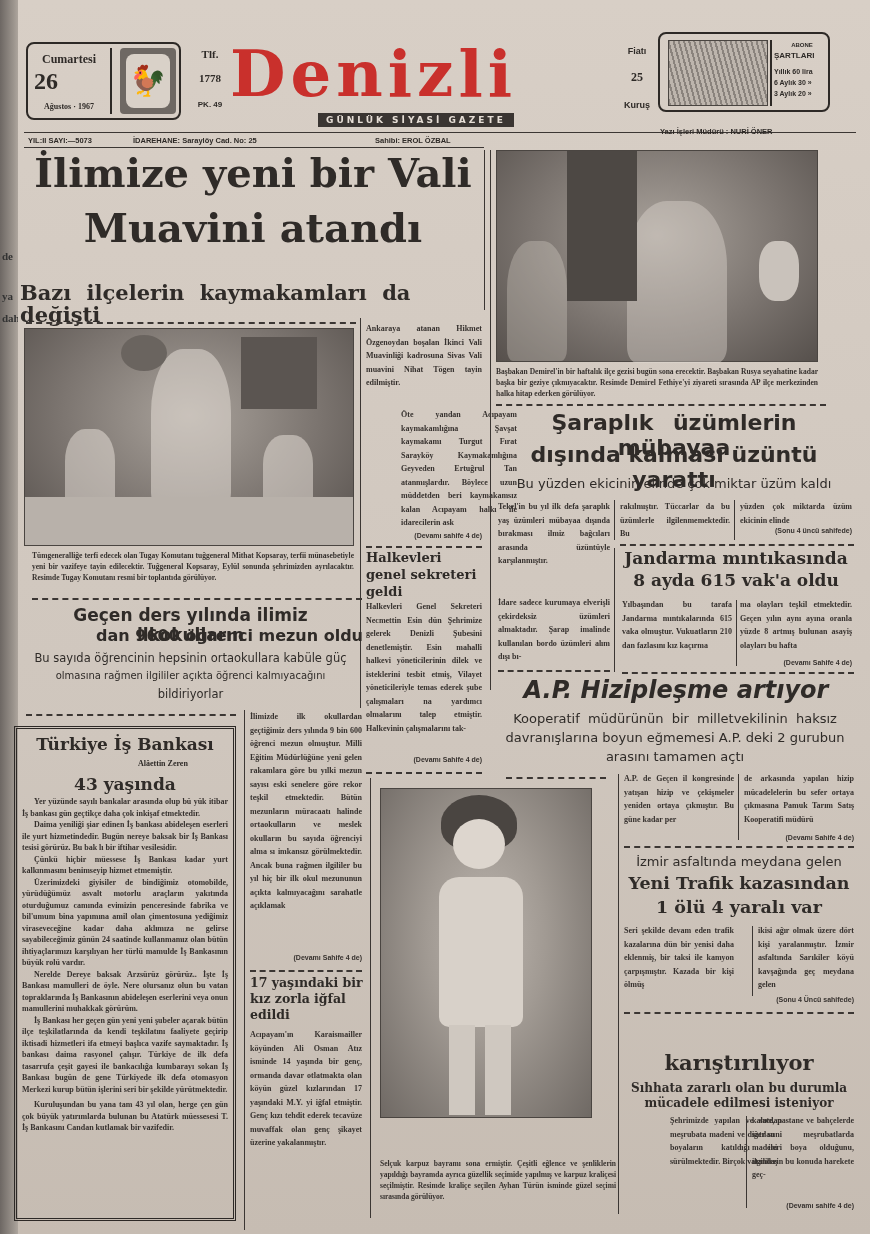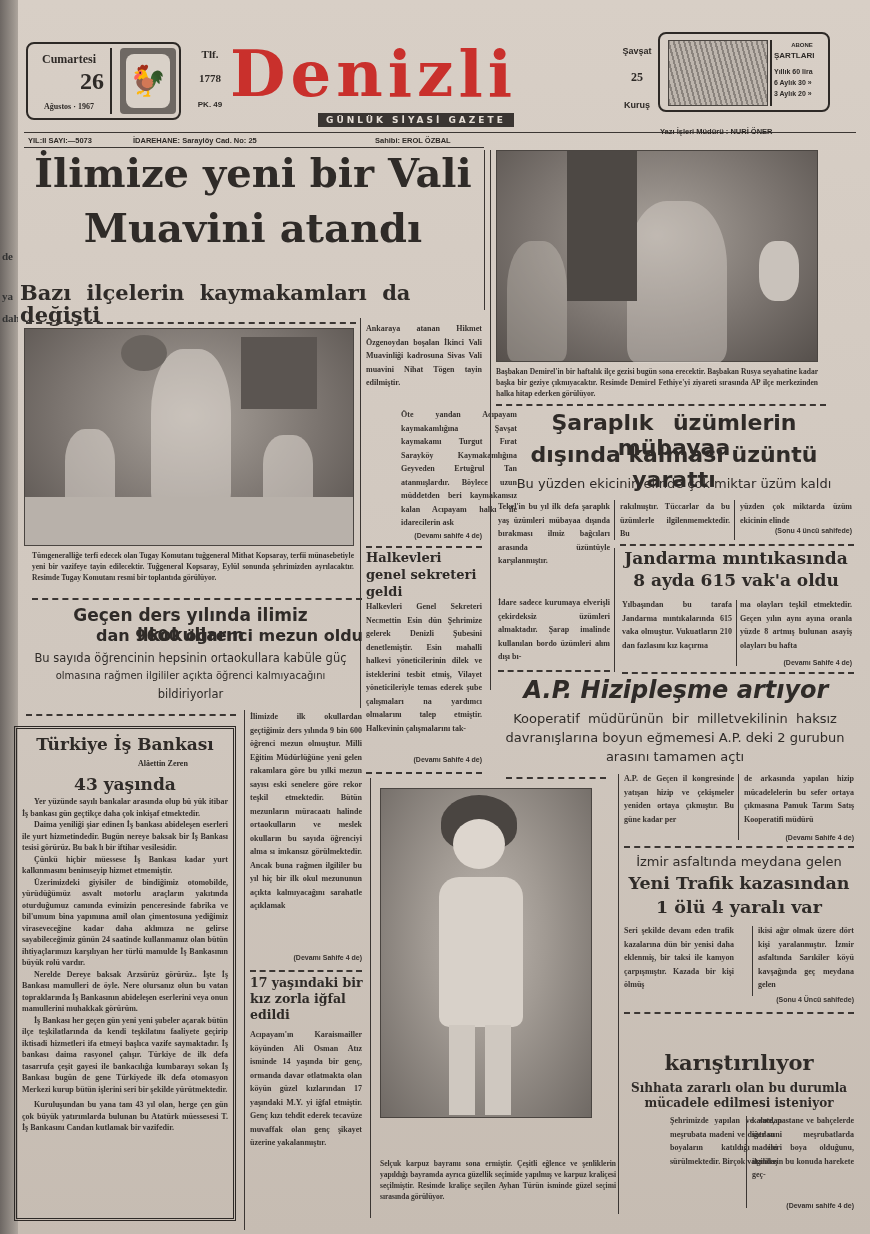--- a/index.html
+++ b/index.html
@@ -61,36 +61,36 @@
 <div class="spine">
   <span class="spine-text" style="top:250px">de</span>
   <span class="spine-text" style="top:290px">ya</span>
   <span class="spine-text" style="top:312px">dah</span>
 </div>
 
 <div class="page">
 
   <div class="abs datebox" style="left:8px; top:42px; width:155px; height:78px;">
     <div class="abs" style="left:6px; top:8px; width:70px; text-align:center; font:bold 12px 'Liberation Serif',serif;">Cumartesi</div>
-    <div class="abs" style="left:6px; top:24px; width:70px; text-align:right; font:bold 24px 'Liberation Serif',serif;">26</div>
+    <div class="abs" style="left:6px; top:24px; width:70px; text-align:left; font:bold 24px 'Liberation Serif',serif;">26</div>
     <div class="abs" style="left:4px; top:58px; width:74px; text-align:center; font:bold 8px 'Liberation Serif',serif;">Ağustos · 1967</div>
     <div class="abs" style="left:82px; top:4px; width:1.5px; height:66px; background:#2d2926;"></div>
     <div class="abs" style="left:92px; top:4px; width:56px; height:66px; background:#6e6863; border-radius:4px;">
       <div style="position:absolute; left:6px; top:6px; width:44px; height:54px; background:#d9d1c8; border-radius:8px; text-align:center; font-size:30px; line-height:54px; color:#4b4642;">🐓</div>
     </div>
   </div>
 
   <div class="abs" style="left:177px; top:48px; font:bold 11px 'Liberation Serif',serif; text-align:center; width:30px;">Tlf.</div>
   <div class="abs" style="left:175px; top:72px; font:bold 11px 'Liberation Serif',serif; text-align:center; width:34px;">1778</div>
   <div class="abs" style="left:175px; top:100px; font:bold 8px 'Liberation Sans',sans-serif; text-align:center; width:34px;">PK. 49</div>
 
   <div class="abs masthead-title" style="left:212px; top:42px;">Denizli</div>
   <div class="abs tagline" style="left:300px; top:113px;">GÜNLÜK SİYASİ GAZETE</div>
 
-  <div class="abs small-bold" style="left:604px; top:46px; width:30px; text-align:center;">Şavşat</div>
+  <div class="abs small-bold" style="left:604px; top:46px; width:30px; text-align:center;">Fiatı</div>
   <div class="abs" style="left:604px; top:70px; width:30px; text-align:center; font:bold 12px 'Liberation Serif',serif;">25</div>
   <div class="abs small-bold" style="left:602px; top:100px; width:34px; text-align:center;">Kuruş</div>
 
   <div class="abs datebox" style="left:640px; top:32px; width:172px; height:80px;">
     <div class="abs photo" style="left:8px; top:6px; width:100px; height:66px; background:repeating-linear-gradient(75deg,#8a837d 0 2px,#bdb5ad 2px 5px);"></div>
     <div class="abs" style="left:110px; top:6px; width:1.5px; height:66px; background:#2d2926;"></div>
     <div class="abs" style="left:114px; top:8px; width:56px; font:bold 6px 'Liberation Sans',sans-serif; text-align:center;">ABONE</div>
     <div class="abs" style="left:114px; top:17px; width:56px; font:bold 8px 'Liberation Sans',sans-serif;">ŞARTLARI</div>
     <div class="abs" style="left:114px; top:34px; width:58px; font:bold 7px 'Liberation Sans',sans-serif;">Yıllık 60 lira</div>
     <div class="abs" style="left:114px; top:45px; width:58px; font:bold 7px 'Liberation Sans',sans-serif;">6 Aylık 30 »</div>

